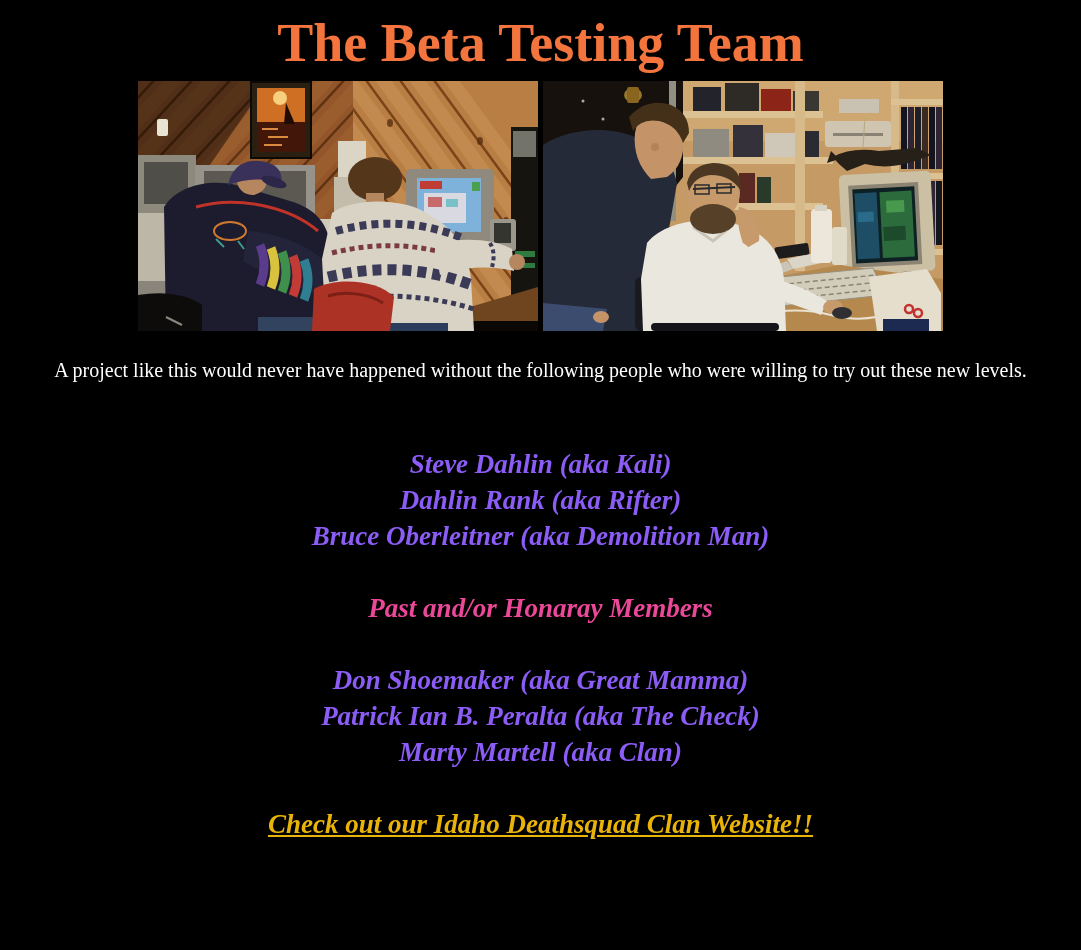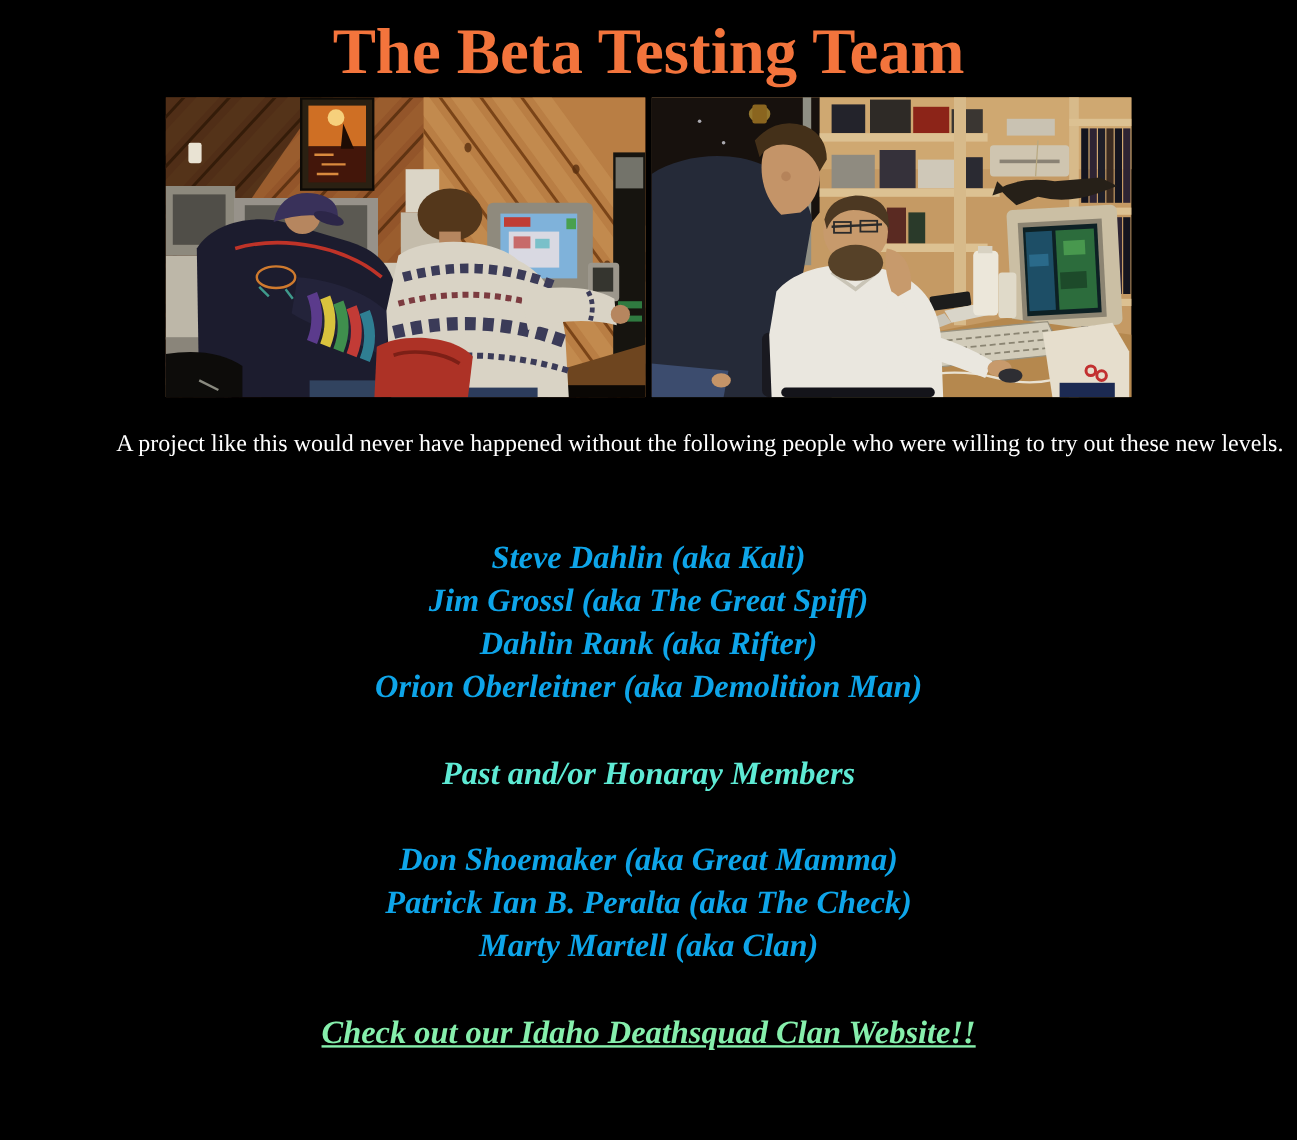--- a/index.html
+++ b/index.html
@@ -2,28 +2,28 @@
 <html><head>
 <meta charset="utf-8">
 <style>
   html,body{margin:0;padding:0;background:#000;}
   .page{position:relative;width:1081px;height:950px;background:#000;overflow:hidden;
         font-family:"Liberation Serif", serif;}
   .title{margin:0;padding-top:12px;text-align:center;color:#F3743C;
          font-weight:bold;font-size:54px;line-height:62px;}
   .photos{margin-top:7px;display:flex;justify-content:center;gap:5px;}
   .photo{display:block;}
-  .intro{margin:27px auto 0;width:1058px;text-align:right;color:#FFFFFF;
+  .intro{margin:27px auto 0;width:1058px;text-align:center;color:#FFFFFF;
          font-size:20px;line-height:25px;}
   .roster{margin-top:63px;text-align:center;font-style:italic;font-weight:bold;
           font-size:27px;line-height:36px;}
   .roster .line{height:36px;}
-  .red{color:#0ea5e9;}
-  .orange{color:#5eead4;}
-  .clan-link{color:#86efac;cursor:pointer;}
+  .red{color:#8b5cf6;}
+  .orange{color:#ec4899;}
+  .clan-link{color:#eab308;cursor:pointer;}
 </style>
 </head>
 <body>
 
 <div class="page">
 
   <h1 class="title">The Beta Testing Team</h1>
 
   <div class="photos">
 
@@ -291,23 +291,22 @@
         <ellipse cx="299" cy="232" rx="10" ry="6" fill="#2e2e33"></ellipse>
         <rect x="108" y="242" width="128" height="8" rx="4" fill="#14141a"></rect>
       </g>
     </svg>
   </div>
 
   <p class="intro">A project like this would never have happened without the following people who were willing to try out these new levels.</p>
 
   <div class="roster">
     <div class="line red">Steve Dahlin (aka Kali)</div>
-    <div class="line red">Jim Grossl (aka The Great Spiff)</div>
     <div class="line red">Dahlin Rank (aka Rifter)</div>
-    <div class="line red">Orion Oberleitner (aka Demolition Man)</div>
+    <div class="line red">Bruce Oberleitner (aka Demolition Man)</div>
     <div class="line"></div>
     <div class="line orange">Past and/or Honaray Members</div>
     <div class="line"></div>
     <div class="line red">Don Shoemaker (aka Great Mamma)</div>
     <div class="line red">Patrick Ian B. Peralta (aka The Check)</div>
     <div class="line red">Marty Martell (aka Clan)</div>
     <div class="line"></div>
     <div class="line">
       <a href="#" class="clan-link">Check out our Idaho Deathsquad Clan Website!!</a>
     </div>

